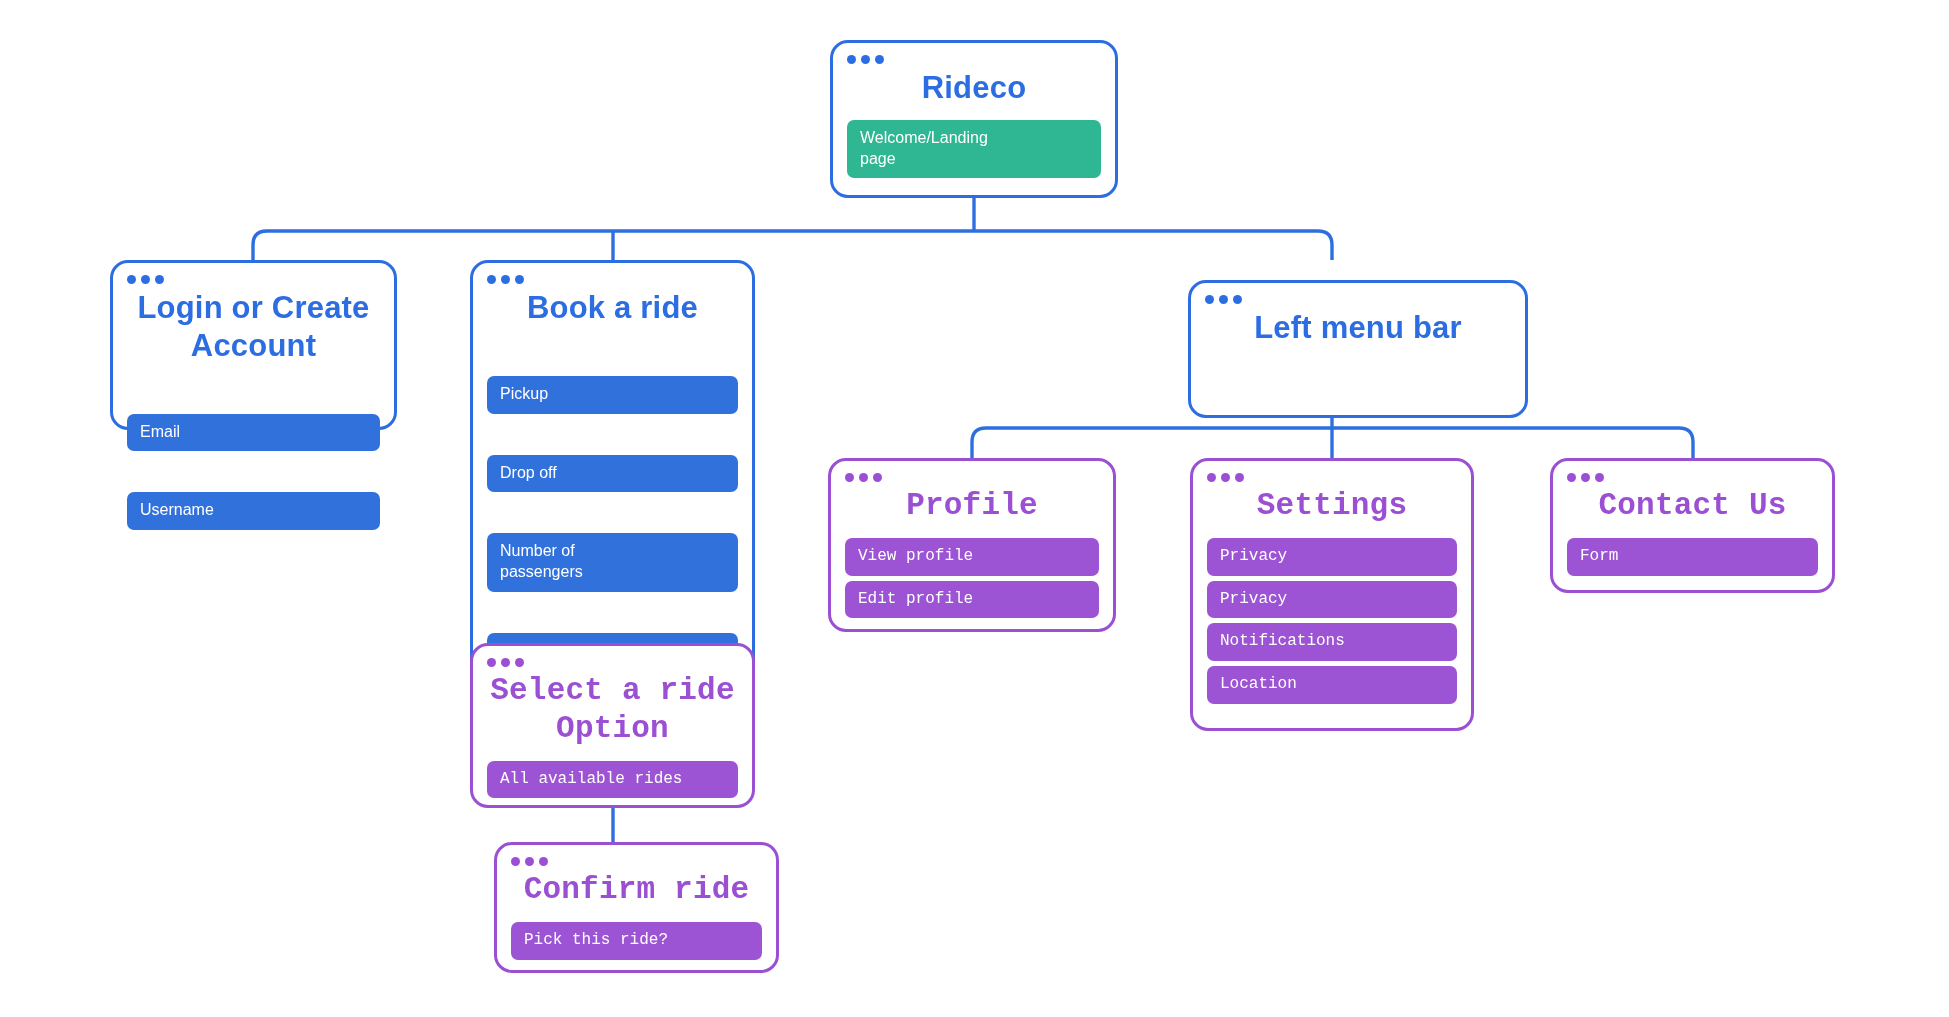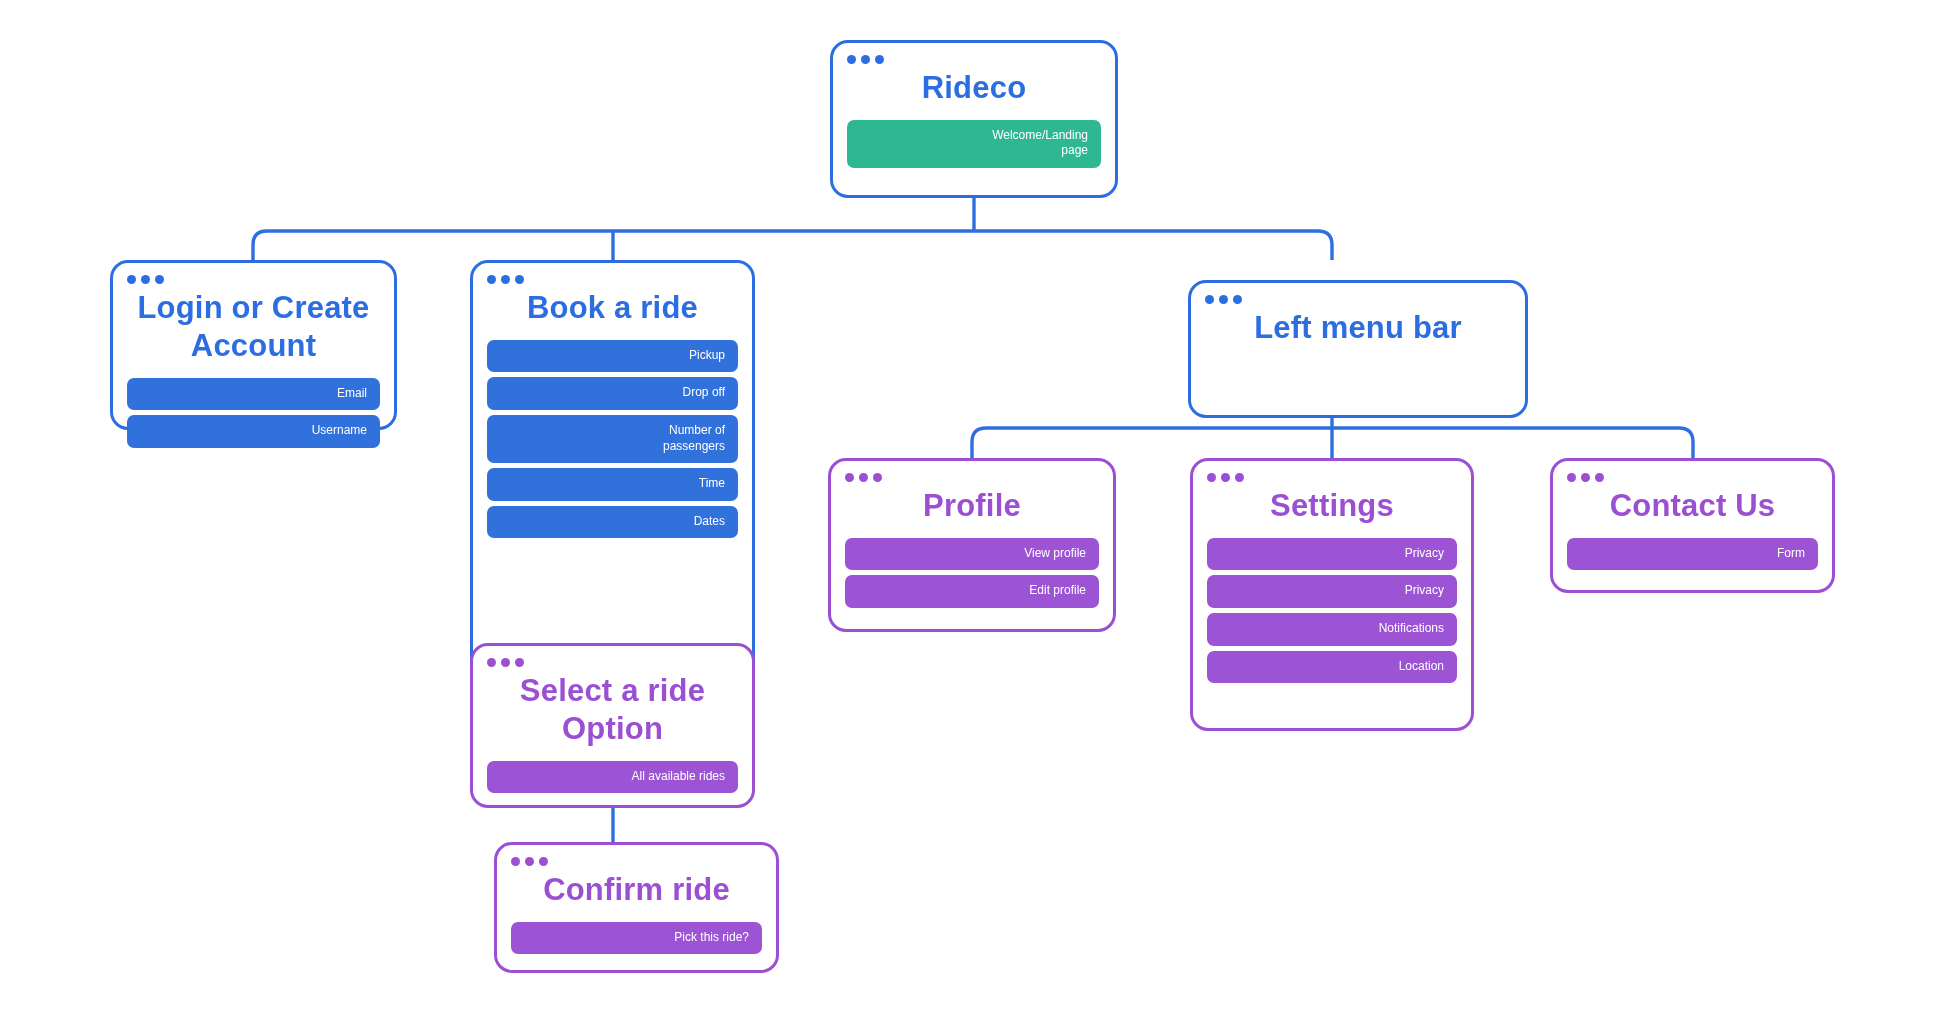--- a/index.html
+++ b/index.html
@@ -29,21 +29,21 @@
   .node {
     position: absolute;
     z-index: 2;
     box-sizing: border-box;
     background: #ffffff;
     border: 3px solid;
     border-radius: 18px;
     padding: 11px 14px 13px 14px;
   }
   .node.blue  { border-color: var(--blue, #2c6ee2);  color: var(--blue, #2c6ee2); }
-  .node.purple{ border-color: var(--purple, #9b4fd3); color: var(--purple, #9b4fd3); }
+  .node.purple{ border-color: var(--purple, #9b4fd3); color: var(--purple, #9b4fd3); font-family: Liberation Mono, monospace; }
   .dots {
     display: flex;
     gap: 5px;
     height: 10px;
     align-items: center;
   }
   .dot {
     width: 9px;
     height: 9px;
     border-radius: 50%;
@@ -60,27 +60,26 @@
   }
   .items {
     margin-top: 13px;
     display: flex;
     flex-direction: column;
     gap: 5px;
   }
   .item {
     border-radius: 7px;
     color: #ffffff;
-    font-size: 12px;
+    font-size: 16px;
     line-height: 1.3;
     padding: 8px 13px 9px 13px;
     white-space: pre-line;
-    text-align: right;
-  }
-  .item.blue   { background: var(--blue-fill, #3171dc); }
+  }
+  .item.blue   { background: var(--blue-fill, #3171dc); margin-top: 36px; }
   .item.purple { background: var(--purple-fill, #9d54d4); }
   .item.green  { background: var(--green-fill, #2fb794); }
 </style>
 </head>
 <body>
 
 <div id="canvas">
   <svg id="connector-layer" width="1949" height="1017">
 
     <path class="conn" d="M974 198 V231"></path>

